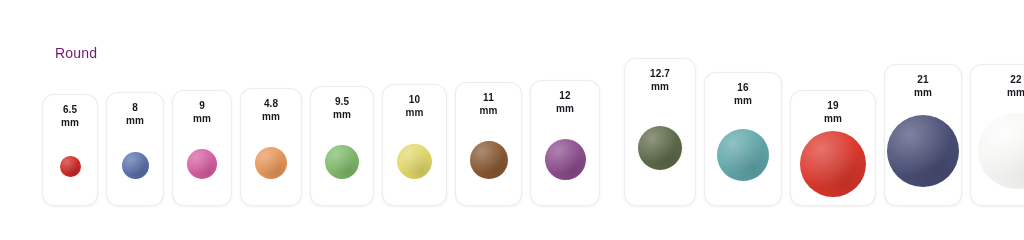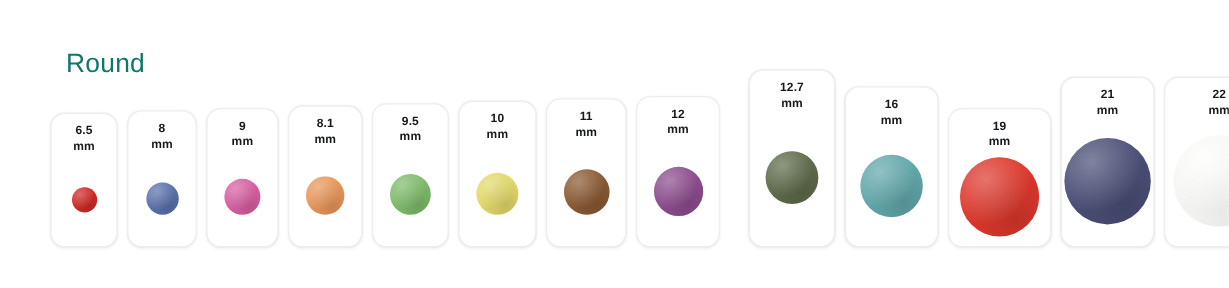--- a/index.html
+++ b/index.html
@@ -18,23 +18,23 @@
   .page {
     position: absolute;
     inset: 0;
     background: #ffffff;
   }
 
   .section-title {
     position: absolute;
     left: 55px;
     top: 40px;
-    font-size: 22px;
+    font-size: 14px;
     font-weight: 400;
-    color: #0f766e;
+    color: #701a75;
     letter-spacing: 0.2px;
     line-height: 26px;
   }
 
   .cards-row {
     position: absolute;
     left: 42px;
     top: 66px;
     height: 140px;
     display: flex;
@@ -117,21 +117,21 @@
           <div class="pill" style="width: 27px; height: 27px; background: rgb(90, 113, 171);"></div>
         </div>
       </div>
       <div class="size-card" style="width: 60px; height: 116px;">
         <div class="card-label"><span>9</span><span class="unit">mm</span></div>
         <div class="pill-wrap">
           <div class="pill" style="width: 30px; height: 30px; background: rgb(216, 95, 162);"></div>
         </div>
       </div>
       <div class="size-card" style="width: 62px; height: 118px;">
-        <div class="card-label"><span>8.1</span><span class="unit">mm</span></div>
+        <div class="card-label"><span>4.8</span><span class="unit">mm</span></div>
         <div class="pill-wrap">
           <div class="pill" style="width: 32px; height: 32px; background: rgb(232, 151, 90);"></div>
         </div>
       </div>
       <div class="size-card" style="width: 64px; height: 120px; margin-top: 33px;">
         <div class="card-label"><span>9.5</span><span class="unit">mm</span></div>
         <div class="pill-wrap">
           <div class="pill" style="width: 34px; height: 34px; background: rgb(127, 187, 107);"></div>
         </div>
       </div>

